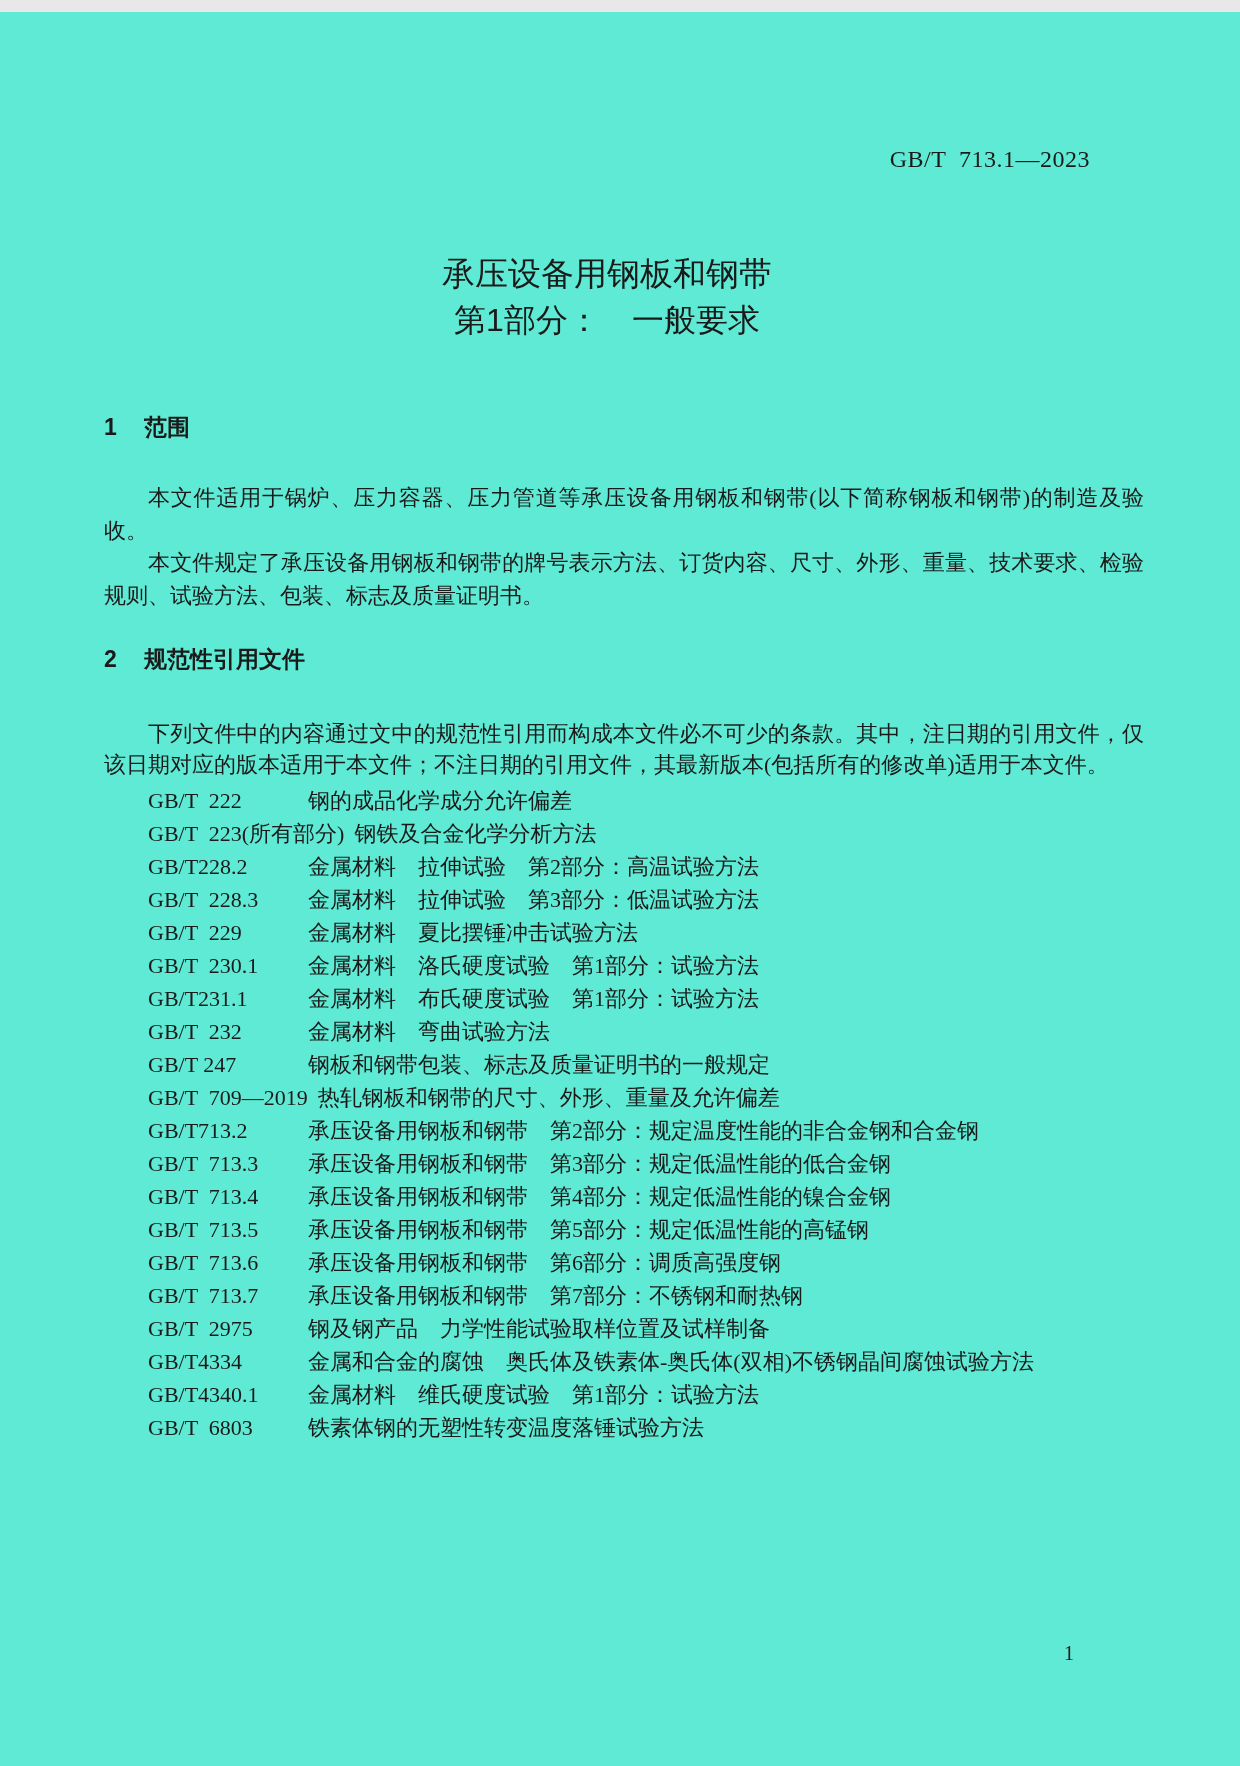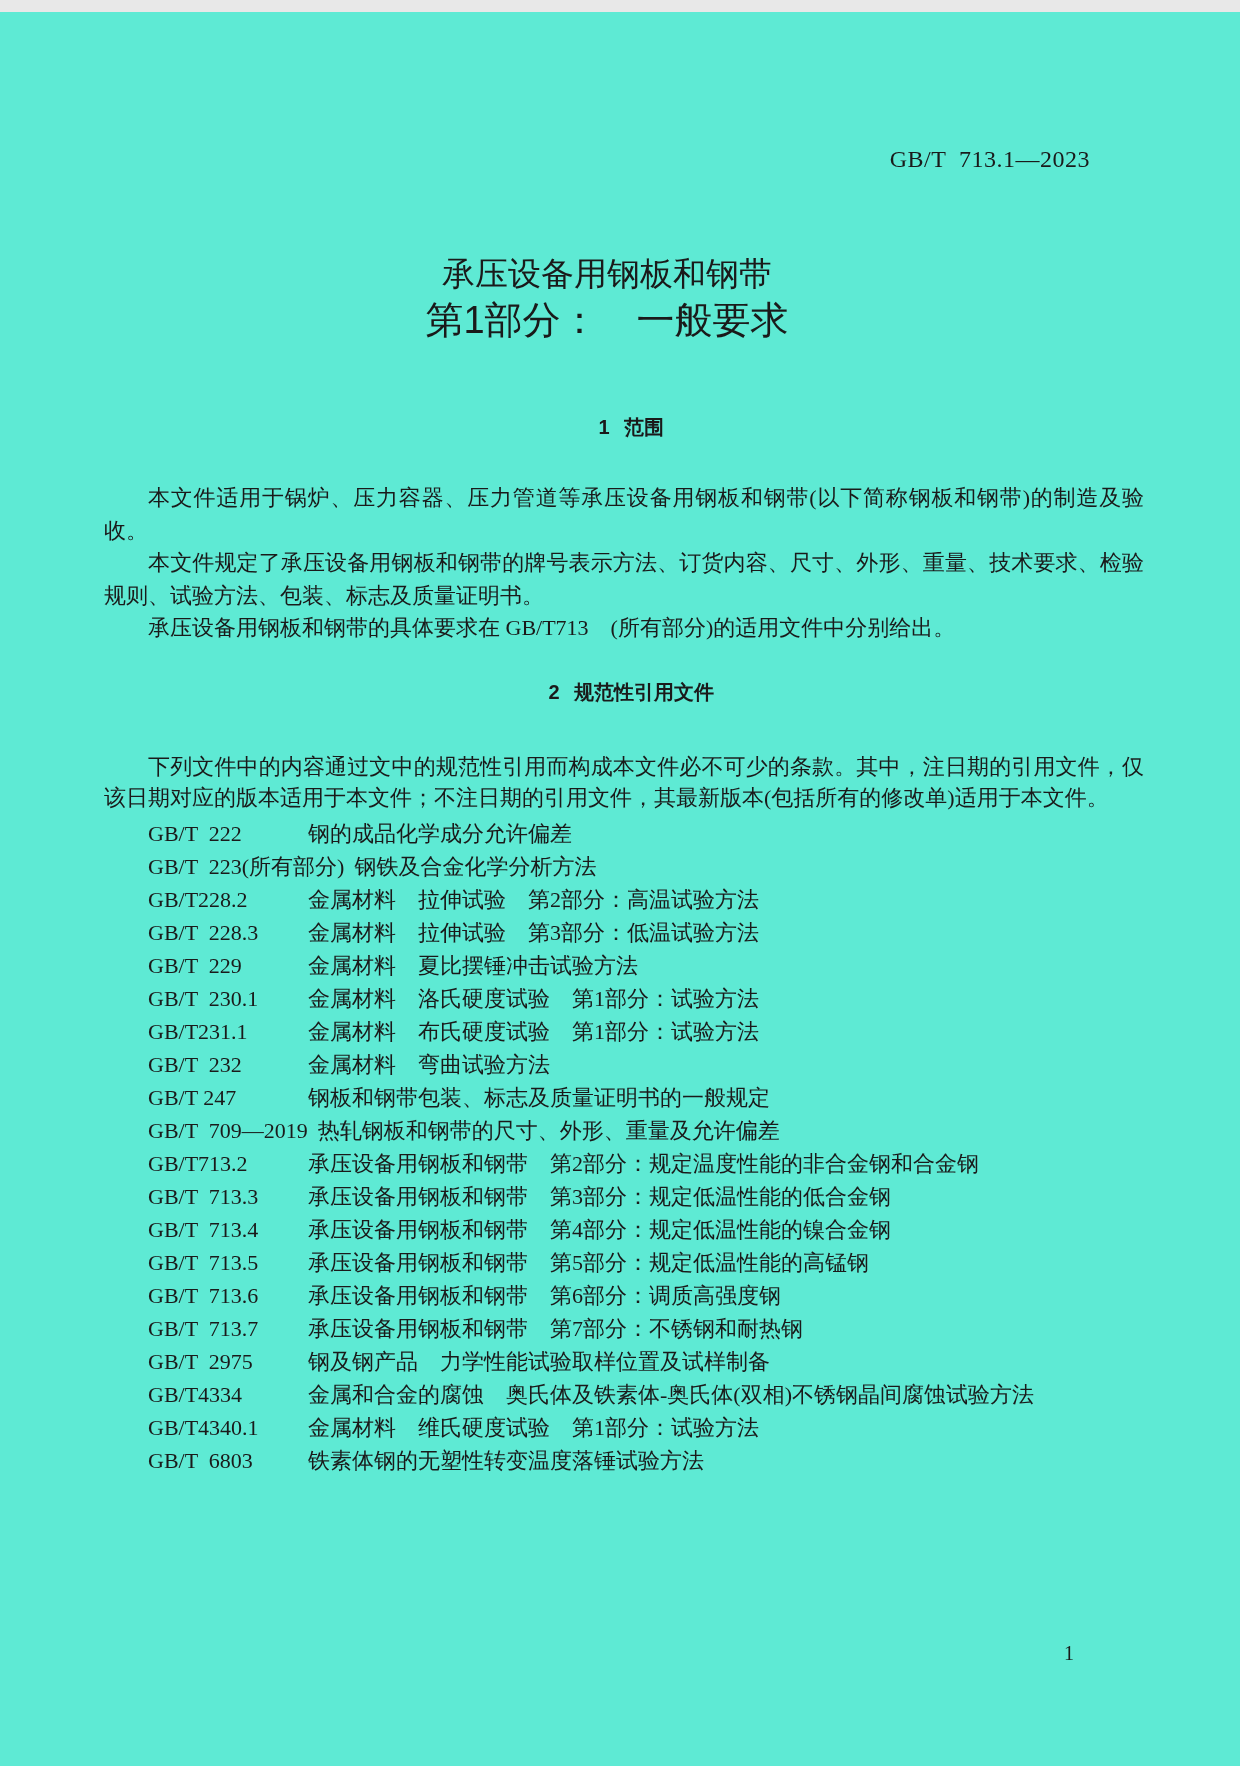--- a/index.html
+++ b/index.html
@@ -24,34 +24,33 @@
   .title-block {
     position: absolute;
     top: 243px;
     left: 0;
     width: 1214px;
     text-align: center;
     font-family: "Liberation Sans", sans-serif;
     font-weight: normal;
   }
   .title-1 { font-size: 33px; line-height: 38px; letter-spacing: 0px; }
-  .title-2 { font-size: 38px; line-height: 34px; margin-top: 10px; white-space: pre; }
+  .title-2 { font-size: 32px; line-height: 34px; margin-top: 10px; white-space: pre; }
   .content {
     position: absolute;
     left: 104px;
     top: 402px;
     width: 1040px;
   }
   .sec-heading {
     font-family: "Liberation Sans", sans-serif;
     font-weight: bold;
-    font-size: 20px;
+    font-size: 23px;
     line-height: 26px;
     margin: 0 0 42px 0;
-    text-align: center;
   }
   .sec-num { display: inline-block; min-width: 40px; }
   .sec-heading.h2 { margin-top: 34px; margin-bottom: 46px; }
   .para {
     margin: 0;
     font-size: 22px;
     line-height: 32.5px;
     text-indent: 2em;
     text-align: justify;
   }
@@ -79,21 +78,20 @@
   </div>
 
   <div class="content">
 
     <div class="sec-heading">
       <span class="sec-num">1</span><span class="sec-title">范围</span>
     </div>
 
     <p class="para">本文件适用于锅炉、压力容器、压力管道等承压设备用钢板和钢带(以下简称钢板和钢带)的制造及验收。</p>
     <p class="para">本文件规定了承压设备用钢板和钢带的牌号表示方法、订货内容、尺寸、外形、重量、技术要求、检验规则、试验方法、包装、标志及质量证明书。</p>
-    <p class="para">承压设备用钢板和钢带的具体要求在 GB/T713　(所有部分)的适用文件中分别给出。</p>
 
     <div class="sec-heading h2">
       <span class="sec-num">2</span><span class="sec-title">规范性引用文件</span>
     </div>
 
     <p class="para intro">下列文件中的内容通过文中的规范性引用而构成本文件必不可少的条款。其中，注日期的引用文件，仅该日期对应的版本适用于本文件；不注日期的引用文件，其最新版本(包括所有的修改单)适用于本文件。</p>
 
     <div class="ref-list" id="refList">
         <div class="ref-row"><span class="ref-code">GB/T  222</span><span class="ref-title">钢的成品化学成分允许偏差</span></div>
         <div class="ref-row"><span class="ref-code">GB/T  223(所有部分)</span><span class="ref-title">钢铁及合金化学分析方法</span></div>

